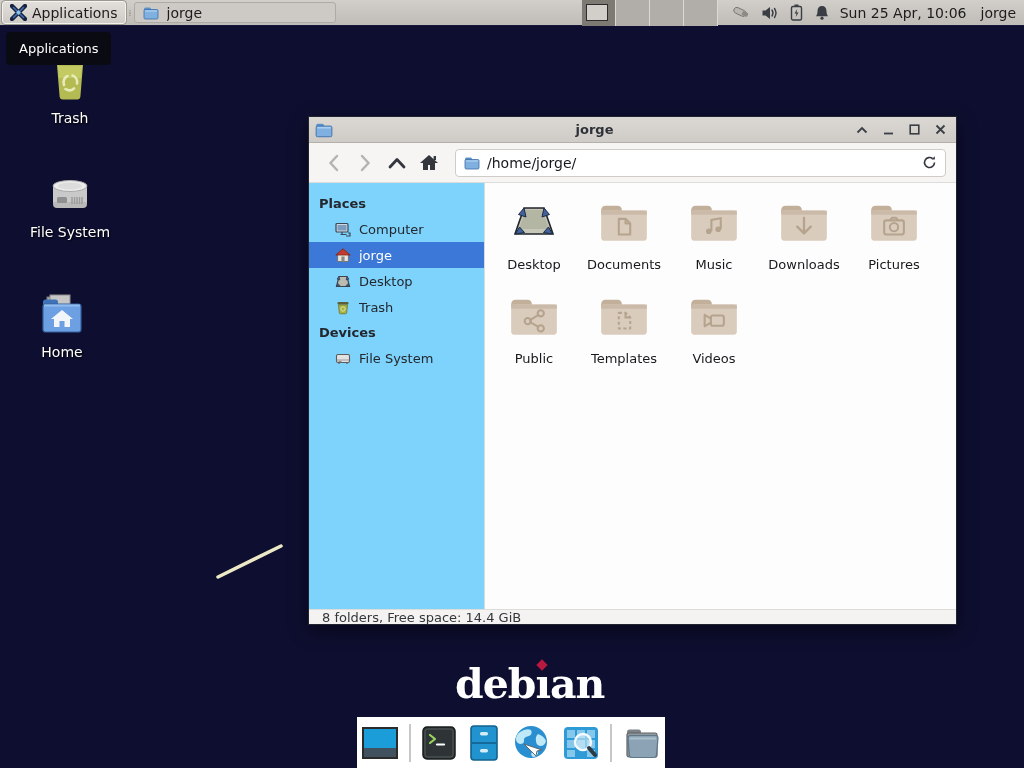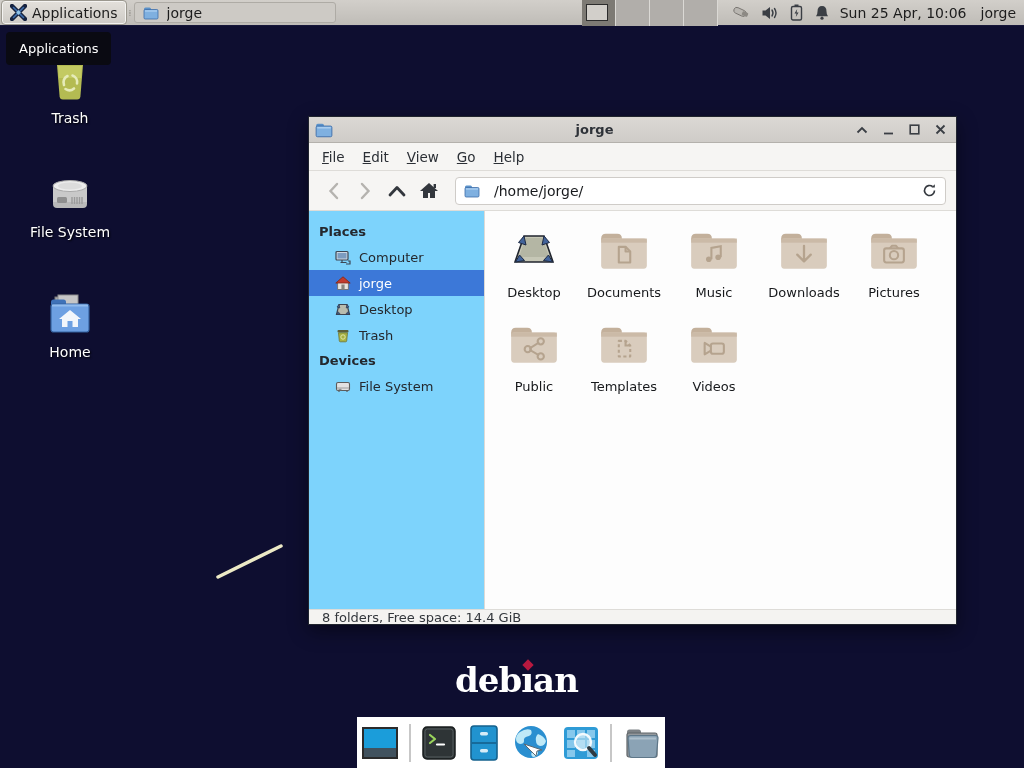--- a/index.html
+++ b/index.html
@@ -55,21 +55,21 @@
   .menubar { height:28px; background:#f6f5f3; border-bottom:1px solid #dedcd8; display:flex;
     align-items:center; padding-left:4px; }
   .menu-item { display:inline-block; padding:4px 9px; font-size:13.5px; color:#2b2f35; cursor:pointer; }
   .menu-item::first-letter { text-decoration:underline; }
 
   .toolbar { height:40px; background:#f6f5f3; border-bottom:1px solid #dedcd8; display:flex;
     align-items:center; padding:0 10px; gap:4px; }
   .nav-btn { width:28px; height:28px; display:flex; align-items:center; justify-content:center;
     border-radius:3px; cursor:pointer; }
   .pathbar { flex:1; height:28px; margin-left:8px; background:#ffffff; border:1px solid #cfccc8;
-    border-radius:4px; display:flex; align-items:center; padding:0 8px; gap:14px; }
+    border-radius:4px; display:flex; align-items:center; padding:0 8px; gap:7px; }
   .pathbar .ptext { flex:1; font-size:14px; color:#17191c; }
   .reload { cursor:pointer; display:flex; }
 
   .win-body { flex:1; display:flex; min-height:0; }
   .sidebar { width:176px; background:#7dd3fc; border-right:1px solid #dcdad6; padding-top:8px; overflow:hidden; }
   .side-head { font-weight:bold; font-size:13px; color:#24282e; padding:5px 10px; }
   .side-item { display:flex; align-items:center; gap:8px; height:26px; padding-left:26px;
     font-size:13px; color:#24282e; cursor:pointer; }
   .side-item.selected { background:#3c78d8; color:#ffffff; }
 
@@ -77,21 +77,21 @@
     align-content:flex-start; }
   .file-item { width:90px; height:94px; display:flex; flex-direction:column; align-items:center; cursor:pointer; }
   .file-item .fico { height:56px; display:flex; align-items:flex-start; }
   .file-item .flbl { font-size:13px; color:#17191c; margin-top:2px; }
 
   .statusbar { height:15px; background:#f4f3f1; border-top:1px solid #dedcd8; display:flex;
     align-items:center; padding-left:13px; font-size:13px; color:#33373c; }
 
   
   .debian-logo { position:absolute; left:455px; top:660px; color:#ffffff;
-    font-family:"DejaVu Serif","Liberation Serif",serif; font-size:34px; font-weight:600;
+    font-family:"DejaVu Serif","Liberation Serif",serif; font-size:41px; font-weight:600;
     letter-spacing:-1px; }
   .debian-logo .i-dotless { position:relative; }
   .debian-logo .i-dot { position:absolute; left:3px; top:1px; width:8px; height:8px;
     background:#b8193f; transform:rotate(45deg); }
 
   
   .dock { position:absolute; left:357px; top:717px; width:308px; height:51px; background:#ffffff;
     display:flex; align-items:center; justify-content:center; gap:9px; }
   .dock-item { display:flex; cursor:pointer; }
   .dock-sep { width:2px; height:38px; background:#c7c7c7; }
@@ -185,21 +185,21 @@
       <ellipse cx="25" cy="14" rx="17" ry="5.5" fill="#ececec" stroke="#a8a8a8" stroke-width="1"></ellipse>
       <ellipse cx="25" cy="14" rx="12" ry="3.6" fill="#dcdcdc"></ellipse>
       <rect x="12" y="25" width="10" height="6" rx="1.5" fill="#8f8f8f"></rect>
       <g stroke="#9b9b9b" stroke-width="1.4">
         <path d="M27 25 v7 M29.5 25 v7 M32 25 v7 M34.5 25 v7 M37 25 v7"></path>
       </g>
     </svg>
     <div class="lbl">File System</div>
   </div>
 
-  <div class="d-icon" style="left:12px; top:292px;">
+  <div class="d-icon" style="left:4px; top:292px;">
     <svg width="50" height="46" viewBox="0 0 50 46">
       <rect x="10" y="5" width="20" height="16" fill="#a9a9a9" stroke="#7c7c7c" stroke-width="1"></rect>
       <rect x="13" y="3" width="20" height="16" fill="#c6c6c6" stroke="#8e8e8e" stroke-width="1"></rect>
       <path d="M6 10 q0-2.5 2.5-2.5 h10 q2.5 0 2.5 2.5 v3 H6 z" fill="#3f72b8"></path>
       <rect x="6" y="12" width="38" height="28" rx="2.5" fill="#6da0e2" stroke="#35629f" stroke-width="1.2"></rect>
       <path d="M7 13.5 h36" stroke="#92bced" stroke-width="2"></path>
       <g fill="#f2f6fb">
         <path d="M25 18 L36 27 h-3 v8 h-16 v-8 h-3 z"></path>
       </g>
       <rect x="22.5" y="29" width="5" height="6" fill="#6da0e2"></rect>
@@ -234,27 +234,20 @@
             </svg>
         </div>
         <div class="wbtn">
           <svg width="11" height="11" viewBox="0 0 11 11">
               <path d="M1.5 1.5 L9.5 9.5 M9.5 1.5 L1.5 9.5" stroke="#3a3e44" stroke-width="1.8"></path>
             </svg>
         </div>
       </div>
     </div>
 
-    <div class="menubar">
-      <span class="menu-item">File</span>
-      <span class="menu-item">Edit</span>
-      <span class="menu-item">View</span>
-      <span class="menu-item">Go</span>
-      <span class="menu-item">Help</span>
-    </div>
 
     <div class="toolbar">
       <div class="nav-btn">
         <svg width="11" height="18" viewBox="0 0 11 18">
             <path d="M9 2 L2.5 9 L9 16" stroke="#b5b3af" stroke-width="2.4" fill="none" stroke-linecap="round"></path>
           </svg>
       </div>
       <div class="nav-btn">
         <svg width="11" height="18" viewBox="0 0 11 18">
             <path d="M2 2 L8.5 9 L2 16" stroke="#b5b3af" stroke-width="2.4" fill="none" stroke-linecap="round"></path>

